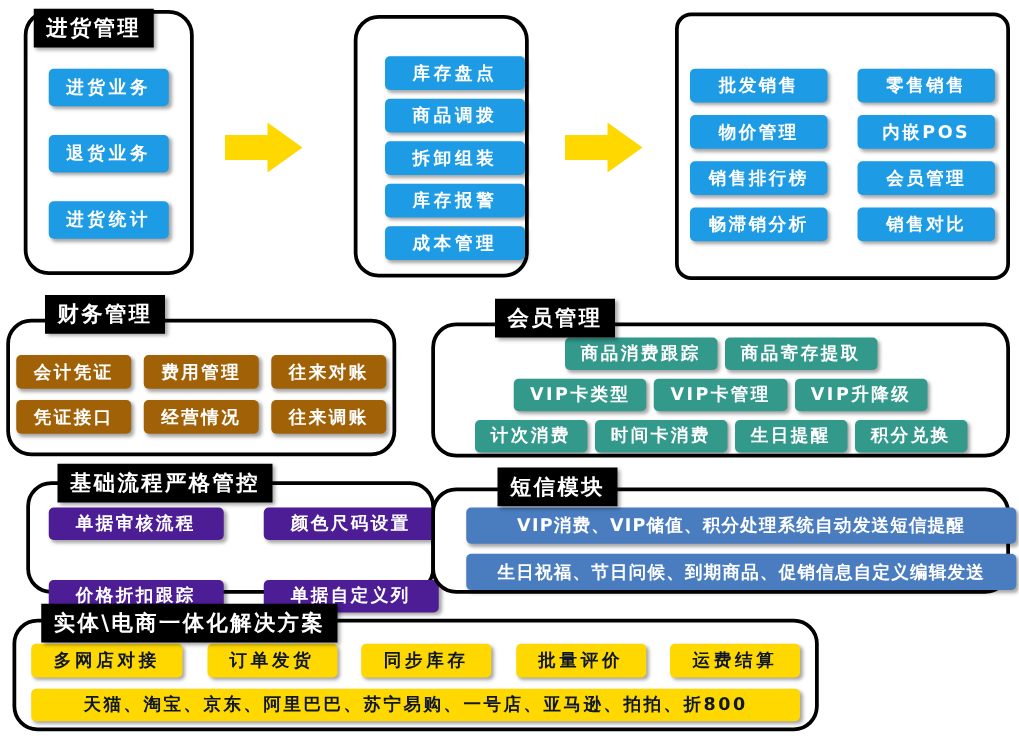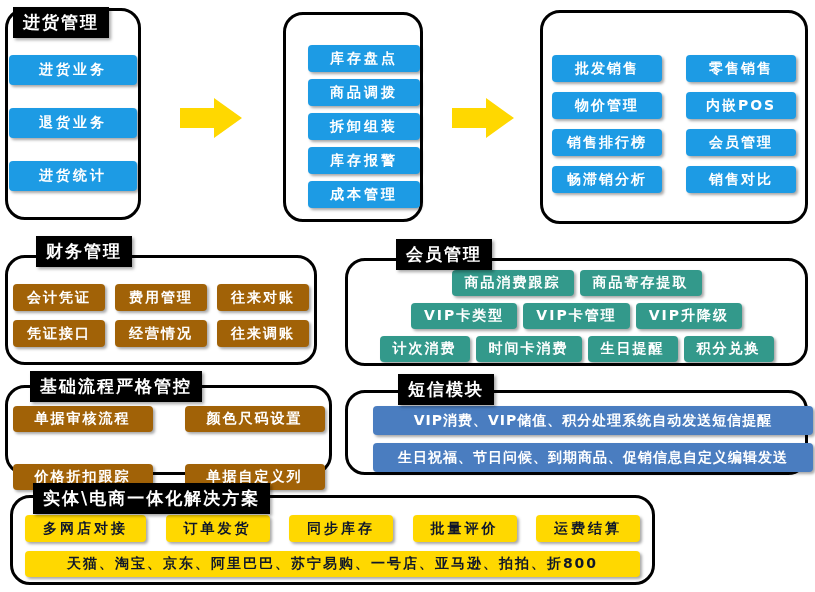--- a/index.html
+++ b/index.html
@@ -41,61 +41,61 @@
     font-weight: bold;
     letter-spacing: 3px;
     text-align: center;
     white-space: nowrap;
     border-radius: 4px;
     box-shadow: 2px 2px 3px rgba(0,0,0,.35);
   }
   .blue   { background: #1d9be4; }
   .red    { background: #a16207; }
   .teal   { background: #33998b; }
-  .purple { background: #a16207; }
+  .purple { background: #4c1d95; margin-left: 10px; }
   .smsbar { background: #4a7dc0; letter-spacing: 1px; }
   .yellow { background: #ffd800; color: #0f172a; }
 
   
-  #panel-purchase { left: 5px; top: 8px; width: 136px; height: 212px;
+  #panel-purchase { left: 19px; top: 8px; width: 136px; height: 212px;
     display: flex; flex-direction: column; align-items: center;
     padding-top: 44px; gap: 23px; }
-  #panel-purchase .chip { width: 128px; height: 30px; }
+  #panel-purchase .chip { width: 96px; height: 30px; }
   #t-purchase { left: 5px; top: -4px; }
 
   
   #panel-inventory { left: 283px; top: 12px; width: 140px; height: 210px;
     display: flex; flex-direction: column; align-items: flex-end;
     padding-top: 30px; gap: 7px; }
   #panel-inventory .chip { width: 112px; height: 27px; }
 
   
   #panel-sales { left: 540px; top: 10px; width: 268px; height: 214px;
     display: grid; grid-template-columns: 110px 110px;
     column-gap: 24px; row-gap: 10px; justify-content: center;
-    align-content: start; padding-top: 42px; }
+    align-content: start; padding-top: 42px; border-radius: 13px; }
   #panel-sales .chip { width: 110px; height: 27px; letter-spacing: 2px; }
 
   
   #panel-finance { left: 5px; top: 255px; width: 312px; height: 110px;
     display: grid; grid-template-columns: 92px 92px 92px;
     column-gap: 10px; row-gap: 9px; justify-content: center;
     align-content: start; padding-top: 26px; }
   #panel-finance .chip { width: 92px; height: 27px; letter-spacing: 2px; }
   #t-finance { left: 28px; top: -22px; }
 
   
   #panel-member { left: 345px; top: 258px; width: 463px; height: 108px;
     display: flex; flex-direction: column; padding-top: 9px; gap: 7px; }
   .member-row { display: flex; justify-content: center; gap: 6px; }
   #panel-member .chip { height: 26px; padding: 4px 13px; letter-spacing: 2px; }
   #t-member { left: 48px; top: -22px; }
 
   
-  #panel-process { left: 5px; top: 385px; width: 327px; height: 90px;
+  #panel-process { left: 21px; top: 385px; width: 327px; height: 90px;
     display: grid; grid-template-columns: 140px 140px;
     column-gap: 16px; row-gap: 6px; justify-content: center;
     align-content: start; padding-top: 18px; gap: 32px; }
   #panel-process .chip { width: 140px; height: 26px; letter-spacing: 2px; }
   #t-process { left: 22px; top: -17px; }
 
   
   #panel-sms { left: 345px; top: 390px; width: 463px; height: 85px;
     display: flex; flex-direction: column; align-items: center;
     padding-top: 13px; gap: 8px; padding-left: 33px; }

